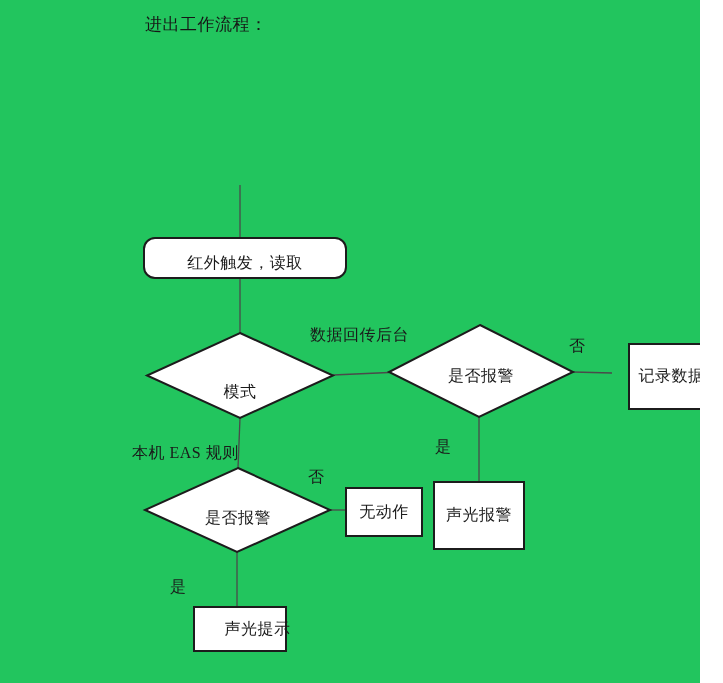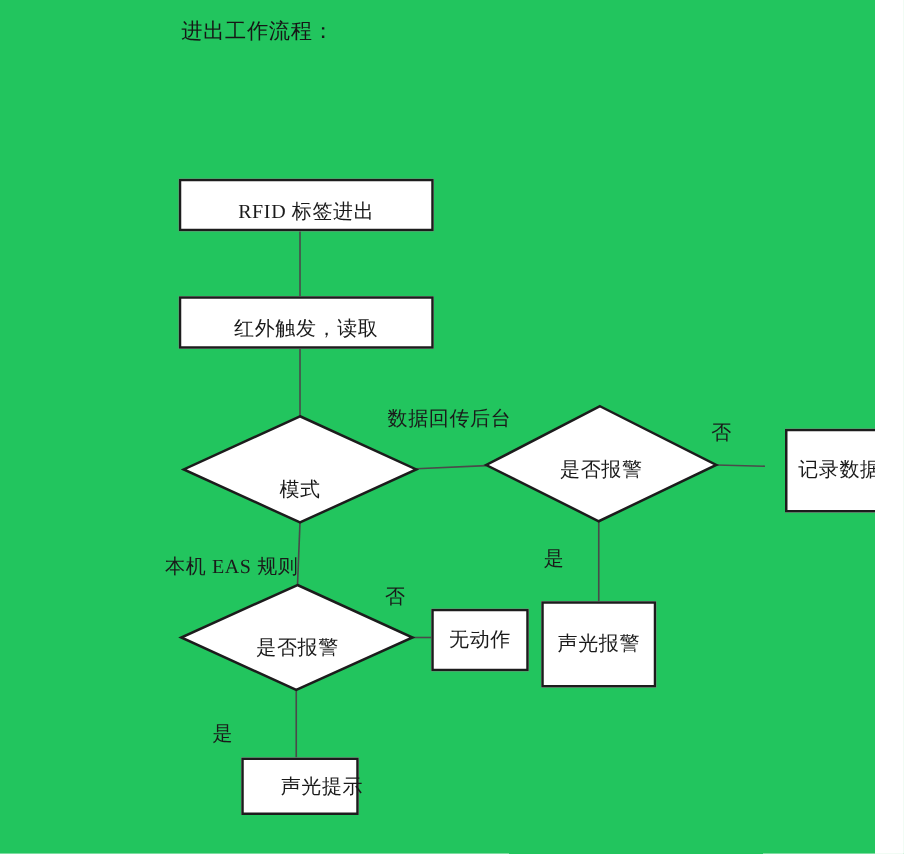--- a/index.html
+++ b/index.html
@@ -56,21 +56,21 @@
   }
   .edge-label {
     position: absolute;
     font-size: 16px;
     color: #1a1a1a;
     letter-spacing: 0.5px;
     white-space: nowrap;
   }
   
   #node-rfid        { left: 143px; top: 143px; width: 204px; height: 42px; }
-  #node-infrared    { left: 143px; top: 237px; width: 204px; height: 42px; }
+  #node-infrared    { left: 143px; top: 237px; width: 204px; height: 42px; border-radius: 12px; }
   #node-record      { left: 628px; top: 343px; width:  87px; height: 67px; }
   #node-sound-alarm { left: 433px; top: 481px; width:  92px; height: 69px; }
   #node-no-action   { left: 345px; top: 487px; width:  78px; height: 50px; }
   #node-sound-prompt{ left: 193px; top: 606px; width:  94px; height: 46px; padding-left: 35px; }
   #lbl-mode        { left: 180px; top: 382px; }
   #lbl-alarm-right { left: 421px; top: 366px; }
   #lbl-alarm-left  { left: 178px; top: 508px; }
   #lbl-backend  { left: 310px; top: 325px; }
   #lbl-eas      { left: 132px; top: 443px; }
   #lbl-no-right { left: 569px; top: 336px; }
@@ -94,21 +94,20 @@
     <line x1="479" y1="417" x2="479" y2="481" stroke="#4a4a4a" stroke-width="1.3"></line>
     <line x1="240" y1="418" x2="238" y2="468" stroke="#4a4a4a" stroke-width="1.3"></line>
     <line x1="330" y1="510" x2="345" y2="510" stroke="#4a4a4a" stroke-width="1.3"></line>
     <line x1="237" y1="552" x2="237" y2="606" stroke="#4a4a4a" stroke-width="1.3"></line>
 
     <polygon points="240,333 333,375.5 240,418 147,375.5" fill="#ffffff" stroke="#1c1c1c" stroke-width="2" stroke-linejoin="miter"></polygon>
     <polygon points="480,325 573,372 479,417 389,372" fill="#ffffff" stroke="#1c1c1c" stroke-width="2" stroke-linejoin="miter"></polygon>
     <polygon points="238,468 330,510 237,552 145,510" fill="#ffffff" stroke="#1c1c1c" stroke-width="2" stroke-linejoin="miter"></polygon>
   </svg>
 
-  <div class="node text-low" id="node-rfid">RFID 标签进出</div>
   <div class="node text-low" id="node-infrared">红外触发，读取</div>
   <div class="node" id="node-record">记录数据</div>
   <div class="node" id="node-sound-alarm">声光报警</div>
   <div class="node" id="node-no-action">无动作</div>
   <div class="node" id="node-sound-prompt">声光提示</div>
 
   <div class="diamond-label" id="lbl-mode">模式</div>
   <div class="diamond-label" id="lbl-alarm-right">是否报警</div>
   <div class="diamond-label" id="lbl-alarm-left">是否报警</div>
 

